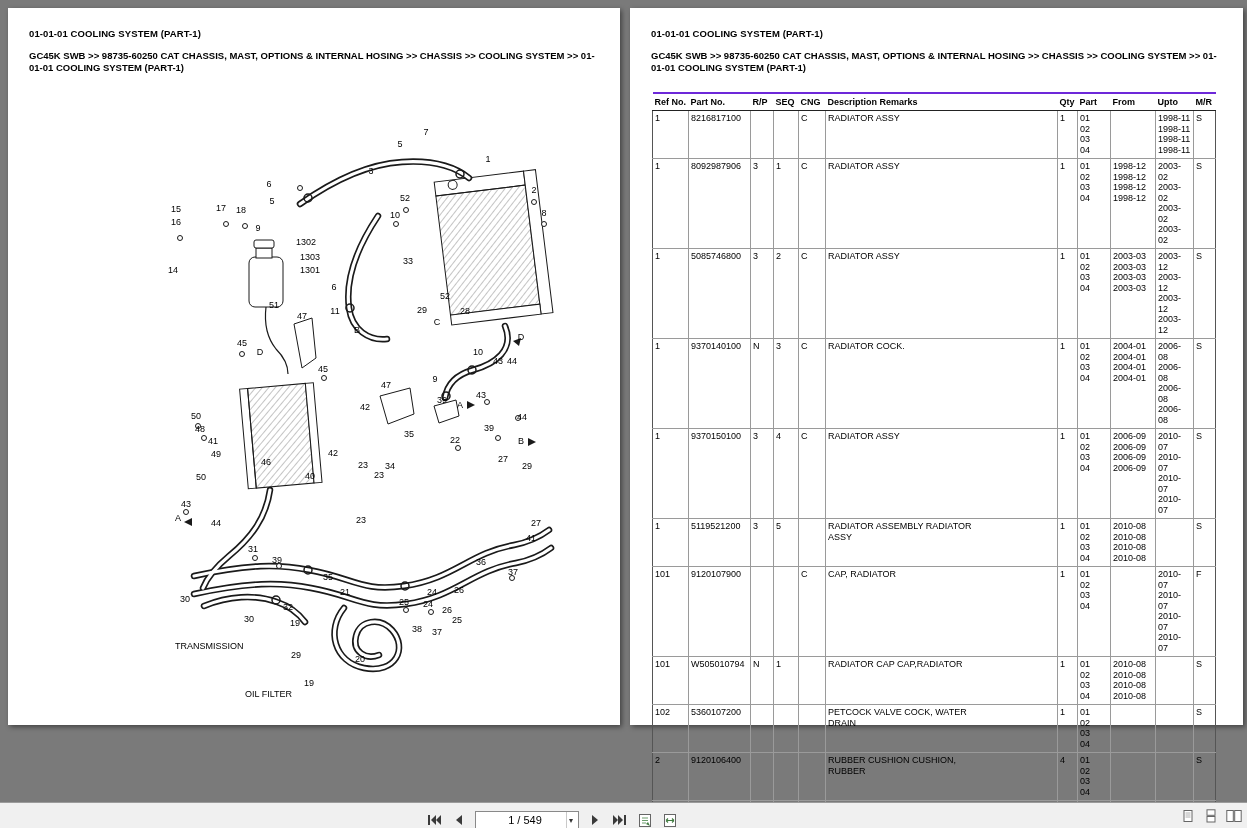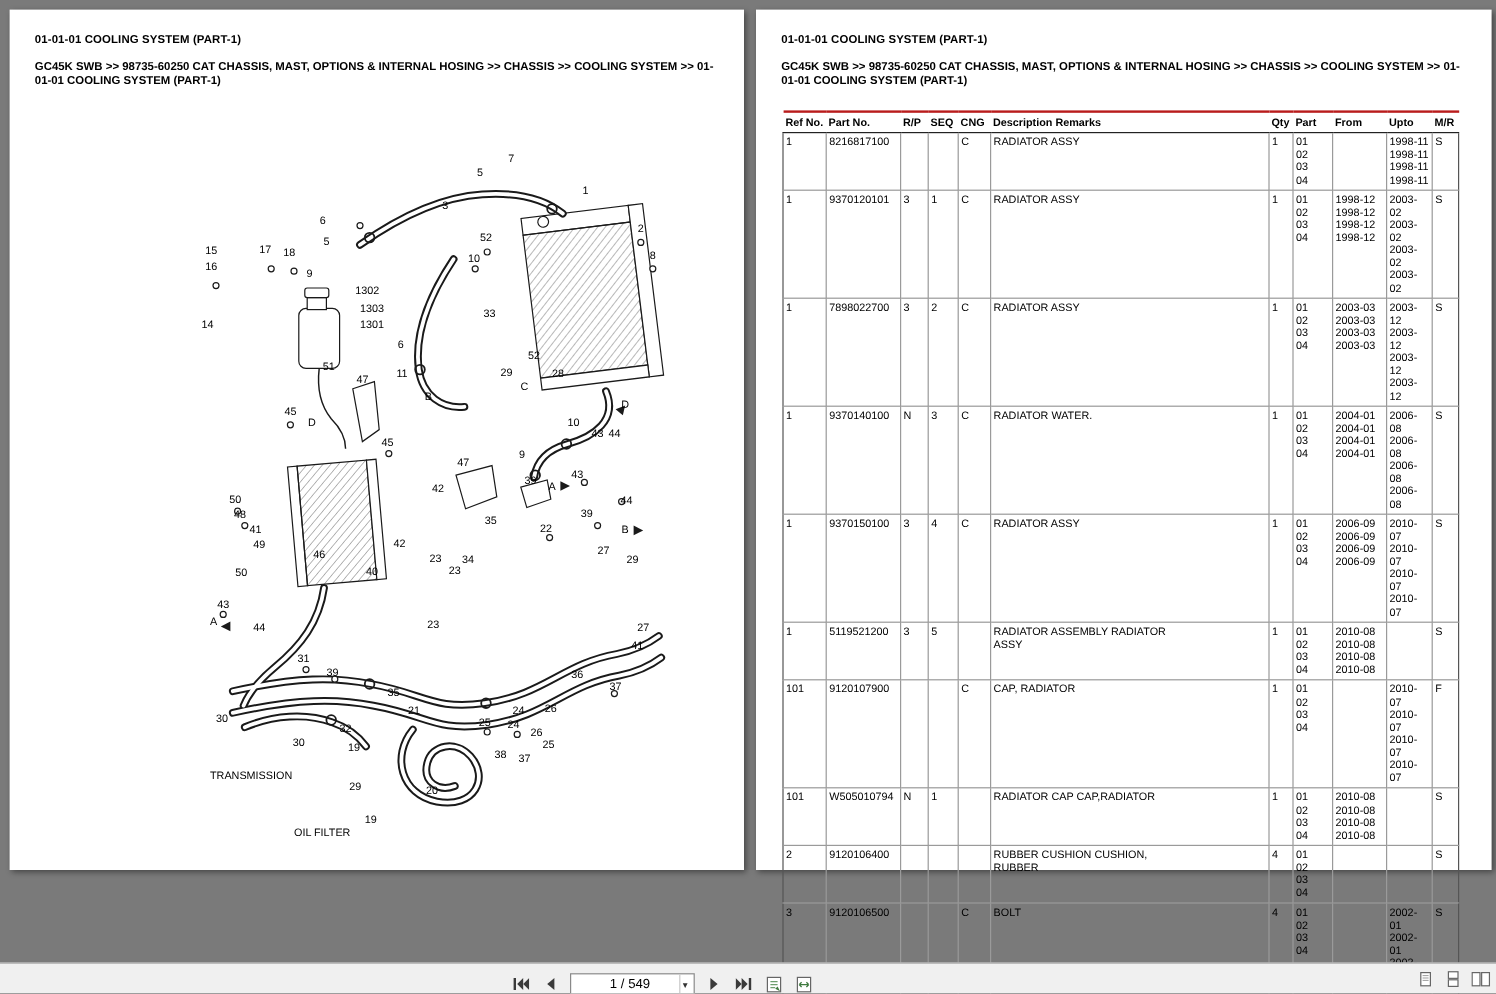--- a/index.html
+++ b/index.html
@@ -36,21 +36,21 @@
     font-size:9px; fill:#000; text-anchor:start;
     font-family:"Liberation Sans", sans-serif;
   }
 
   .parts-table {
     position:absolute; left:22px; top:84px;
     border-collapse:collapse; table-layout:fixed; width:563px;
     font-size:9px;
   }
   .parts-table th {
-    border-top:2px solid #b91c1c; border-bottom:1.5px solid #222;
+    border-top:2px solid #6d28d9; border-bottom:1.5px solid #222;
     text-align:left; font-weight:bold; font-size:9px;
     padding:3px 2px; white-space:nowrap; overflow:hidden;
   }
   .parts-table td {
     border:0.8px solid #9a9a9a;
     vertical-align:top; padding:2px 2px 3px 2px;
     line-height:10.5px; white-space:pre-line; overflow:hidden;
   }
   .parts-table tr td:first-child { border-left:0.8px solid #555; }
   .parts-table tr td:last-child  { border-right:0.8px solid #555; }
@@ -330,21 +330,21 @@
     <td></td>
     <td>1998-11
 1998-11
 1998-11
 1998-11</td>
     <td>S</td>
   </tr>
 
   <tr>
     <td>1</td>
-    <td>9370120101</td>
+    <td>8092987906</td>
     <td>3</td>
     <td>1</td>
     <td>C</td>
     <td>RADIATOR ASSY</td>
     <td>1</td>
     <td>01
 02
 03
 04</td>
     <td>1998-12
@@ -353,21 +353,21 @@
 1998-12</td>
     <td>2003-02
 2003-02
 2003-02
 2003-02</td>
     <td>S</td>
   </tr>
 
   <tr>
     <td>1</td>
-    <td>7898022700</td>
+    <td>5085746800</td>
     <td>3</td>
     <td>2</td>
     <td>C</td>
     <td>RADIATOR ASSY</td>
     <td>1</td>
     <td>01
 02
 03
 04</td>
     <td>2003-03
@@ -380,21 +380,21 @@
 2003-12</td>
     <td>S</td>
   </tr>
 
   <tr>
     <td>1</td>
     <td>9370140100</td>
     <td>N</td>
     <td>3</td>
     <td>C</td>
-    <td>RADIATOR WATER.</td>
+    <td>RADIATOR COCK.</td>
     <td>1</td>
     <td>01
 02
 03
 04</td>
     <td>2004-01
 2004-01
 2004-01
 2004-01</td>
     <td>2006-08
@@ -481,20 +481,37 @@
 03
 04</td>
     <td>2010-08
 2010-08
 2010-08
 2010-08</td>
     <td></td>
     <td>S</td>
   </tr>
 
+  <tr>
+    <td>102</td>
+    <td>5360107200</td>
+    <td></td>
+    <td></td>
+    <td></td>
+    <td>PETCOCK VALVE COCK, WATER
+DRAIN</td>
+    <td>1</td>
+    <td>01
+02
+03
+04</td>
+    <td></td>
+    <td></td>
+    <td>S</td>
+  </tr>
 
   <tr>
     <td>2</td>
     <td>9120106400</td>
     <td></td>
     <td></td>
     <td></td>
     <td>RUBBER CUSHION CUSHION,
 RUBBER</td>
     <td>4</td>

